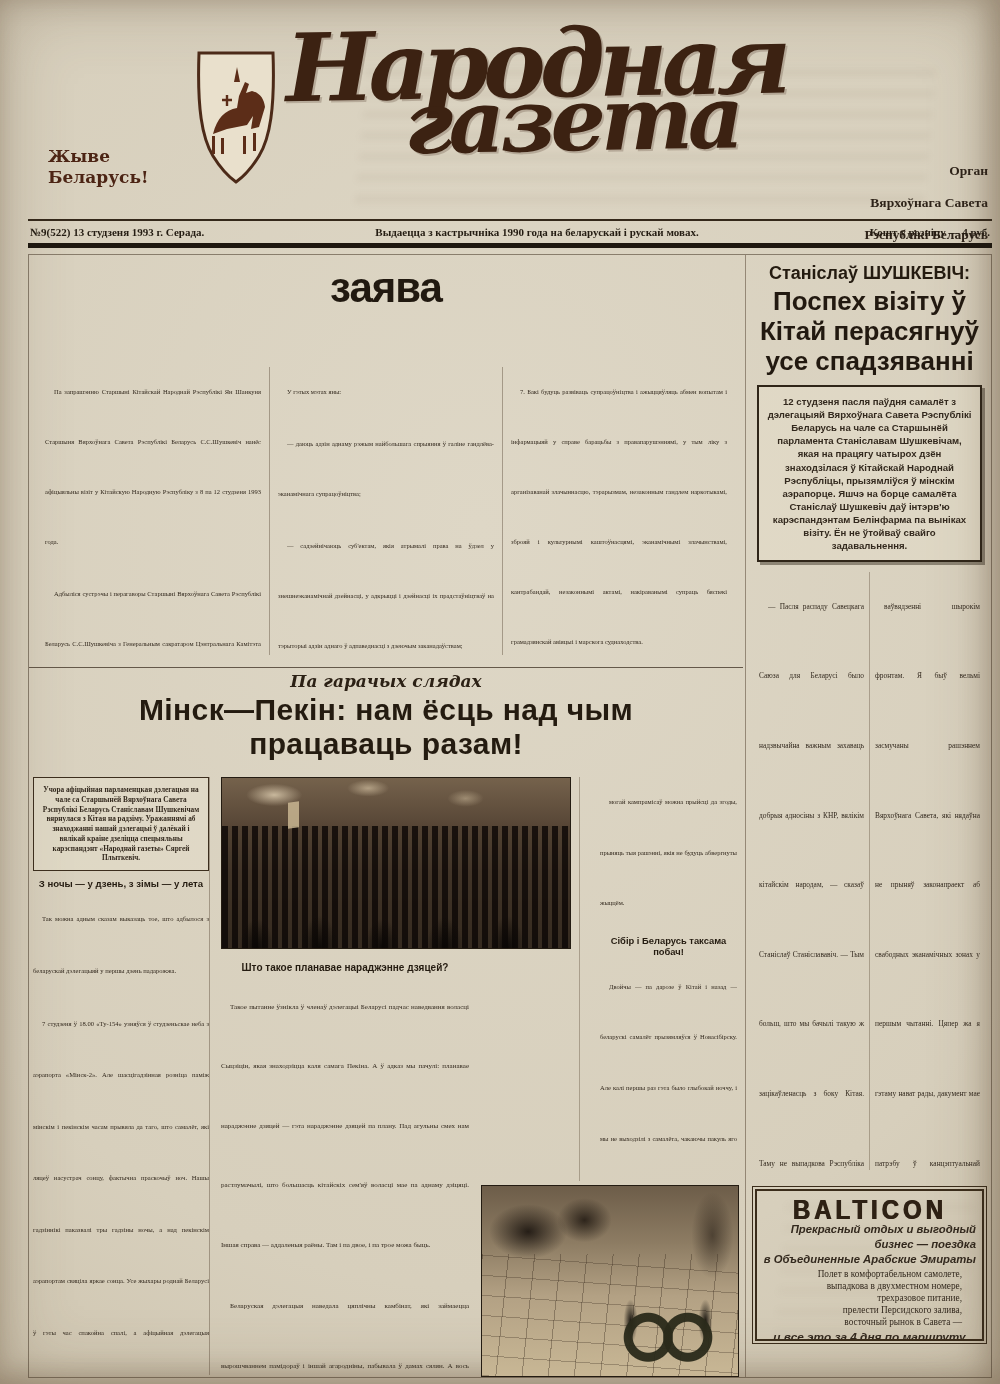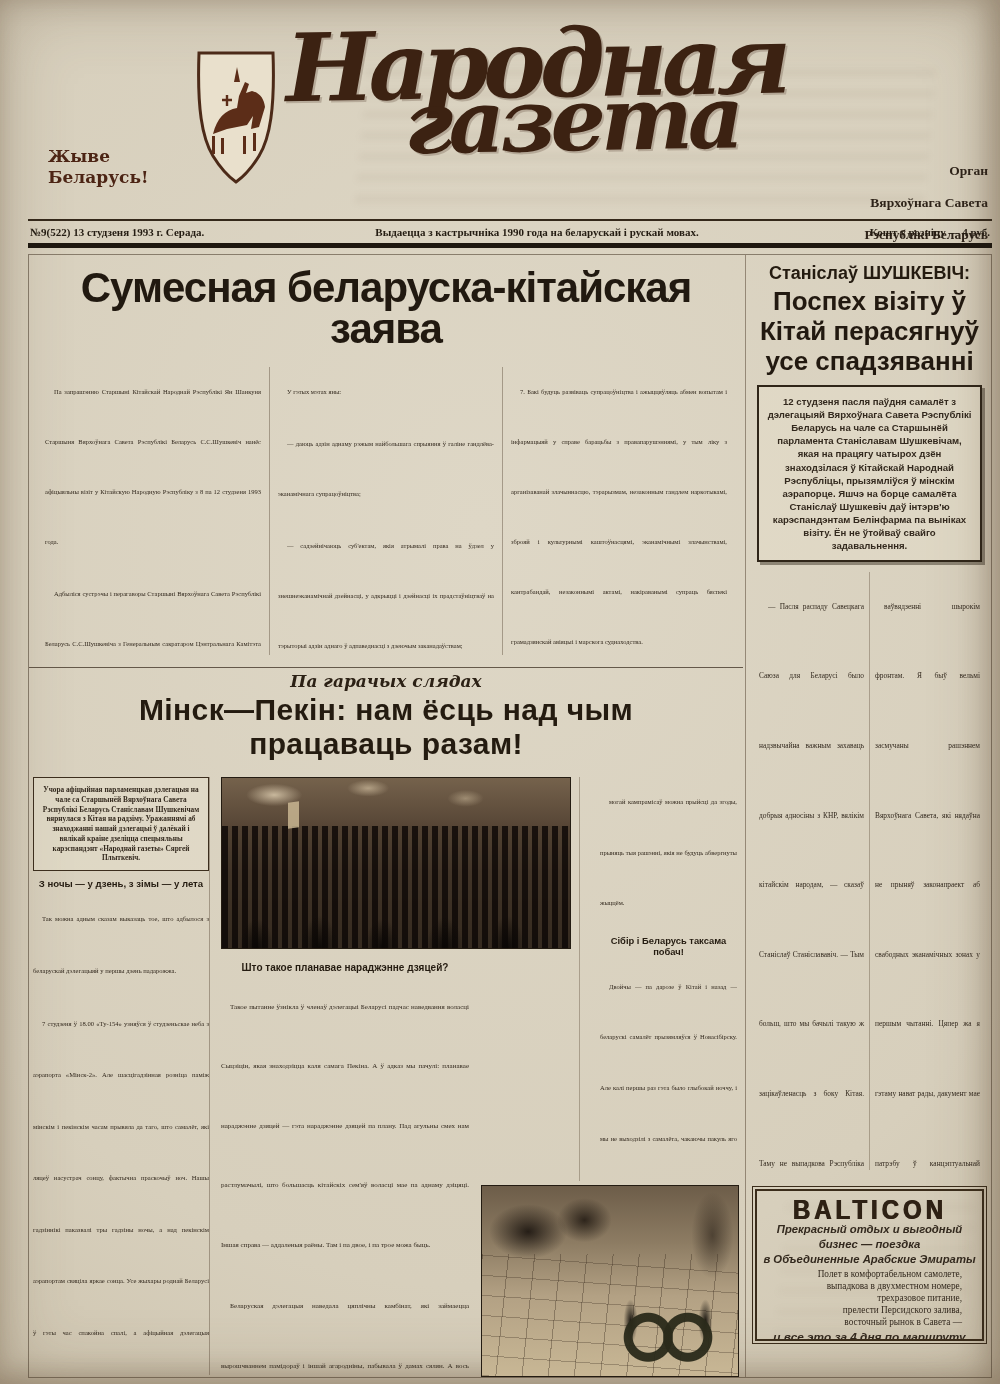--- a/index.html
+++ b/index.html
@@ -81,21 +81,21 @@
   .iv-h{text-align:center;font:800 26px/1.16 "Liberation Sans", sans-serif;color:#221910;}
   .iv-lead{margin:9px 3px 10px;border:2px solid #2f2518;box-shadow:3px 3px 0 rgba(47,37,24,.45);padding:8px 7px;font:700 9.6px/1.36 "Liberation Sans", sans-serif;text-align:center;background:rgba(236,228,210,.3);}
   .iv-cols{display:flex;height:598px;overflow:hidden;}
   .ivcol{flex:1;padding:0 5px;font:7.4px/9.4 "Liberation Serif", serif;text-align:justify;}
   .ivcol + .ivcol{border-left:1px solid rgba(80,62,44,.35);}
   .ivcol p{margin:0 0 3px;text-indent:9px;}
   
   .adbox{position:absolute;left:6px;right:6px;top:931px;height:158px;border:1px solid #3a2c1a;padding:2px;box-sizing:border-box;}
   .adbox-inner{border:2px solid #3a2c1a;height:100%;box-sizing:border-box;padding:7px 6px 4px;text-align:center;overflow:hidden;}
   .ad-brand{font:800 24px/1 "Liberation Sans", sans-serif;letter-spacing:4px;color:#2e2114;transform:scaleY(1.12);text-shadow:1px 0 #2e2114;}
-  .ad-tags p{margin:1px 0 0;font:italic 700 11.3px/1.22 "Liberation Sans", sans-serif;text-indent:0;}
+  .ad-tags p{margin:1px 0 0;font:italic 700 11.3px/1.22 "Liberation Sans", sans-serif;text-indent:0;text-align:right;}
   .ad-body{margin-top:3px;}
   .ad-body p{margin:0;font:400 9.3px/1.28 "Liberation Serif", serif;text-align:right;padding-right:14px;text-indent:0;}
   .ad-route p{margin:1px 0 0;font:italic 700 11.8px/1.25 "Liberation Sans", sans-serif;text-indent:0;}
 </style>
 </head>
 <body>
 
 <div class="page">
 
   <div class="ghost" style="left:360px;top:66px;width:570px;height:150px;"></div>
@@ -135,21 +135,20 @@
       <span>Выдаецца з кастрычніка 1990 года на беларускай і рускай мовах.</span>
       <span>Кошт у розніцу — 4 руб.</span>
     </div>
     <div class="rule2"></div>
   </div>
 
   <div class="content">
 
     <div class="top-article">
       <div class="ta-h">
-        <div>Сумесная беларуска-кітайская</div>
         <div>заява</div>
       </div>
       <div class="ta-cols">
         <div class="tcol">
             <p class="para">Па запрашэнню Старшыні Кітайскай Народнай Рэспублікі Ян Шанкуня Старшыня Вярхоўнага Савета Рэспублікі Беларусь С.С.Шушкевіч нанёс афіцыяльны візіт у Кітайскую Народную Рэспубліку з 8 па 12 студзеня 1993 года.</p>
             <p class="para">Адбыліся сустрэчы і перагаворы Старшыні Вярхоўнага Савета Рэспублікі Беларусь С.С.Шушкевіча з Генеральным сакратаром Цэнтральнага Камітэта Камуністычнай партыі Кітая Цзян Цзэмінам, Старшынёй Кітайскай Народнай Рэспублікі Ян Шанкунем, прэм'ерам Дзяржаўнага савета Кітайскай Народнай Рэспублікі Лі Пэнам, старшынёй Пастаяннага камітэта Усекітайскага сходу народных прадстаўнікоў Вань Лі, якія прайшлі ў дружалюбнай, шчырай і дзелавой атмасферы. Былі абмеркаваны стан і перспектывы двухбаковых адносін, а таксама іншыя пытанні, якія прадстаўляюць узаемны інтарэс.</p>
           </div>
         <div class="tcol">
             <p class="para">У гэтых мэтах яны:</p>
             <p class="para">— даюць адзін аднаму рэжым найбольшага спрыяння ў галіне гандлёва-эканамічнага супрацоўніцтва;</p>

